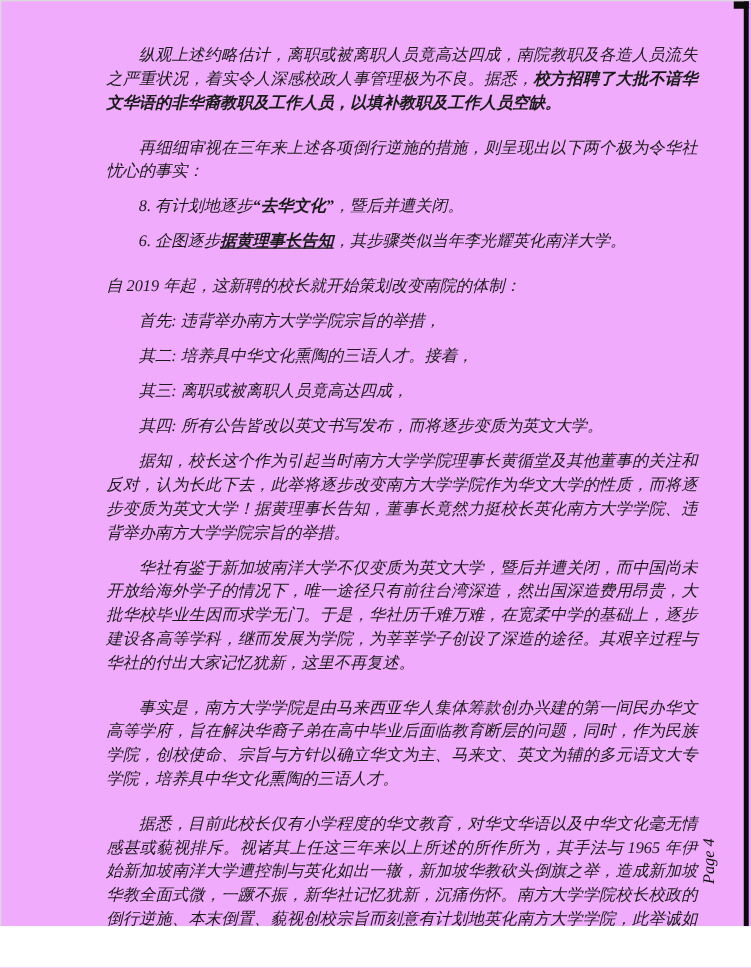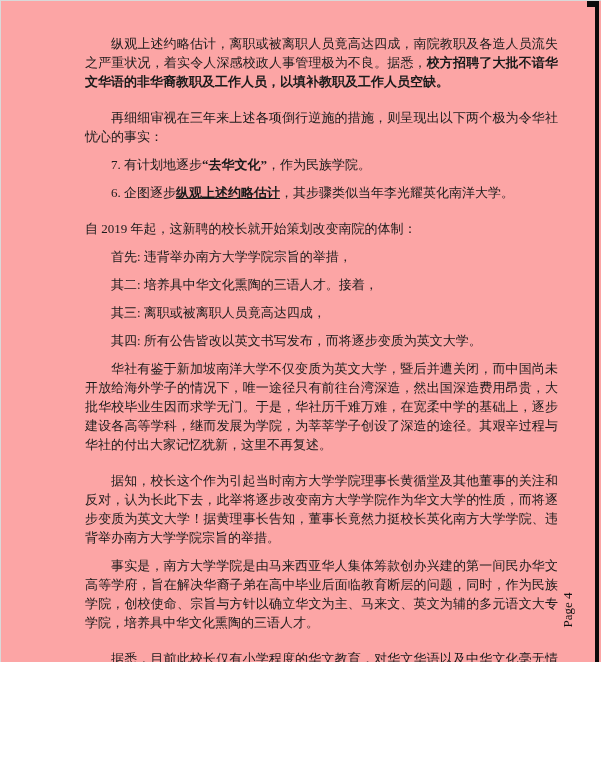--- a/index.html
+++ b/index.html
@@ -5,26 +5,27 @@
   * { box-sizing: border-box; }
   html, body {
     margin: 0;
     padding: 0;
     background: #ffffff;
     font-family: "Liberation Serif", "DejaVu Serif", serif;
   }
   .page {
     position: relative;
     width: 601px;
-    height: 662px;
-    background: #fca5a5;
+    height: 741px;
+    background: #f0abfc;
     color: #1b1b1b;
     overflow: hidden;
     border-left: 1px solid #d9d9d9;
     border-top: 1px solid #d9d9d9;
+    font-style: italic;
   }
   .content {
     position: absolute;
     left: 84px;
     top: 33px;
     width: 473px;
     font-size: 13px;
     line-height: 19px;
     text-align: justify;
   }
@@ -61,28 +62,28 @@
     background: #0b0b0b;
   }
 </style>
 </head>
 <body>
 
 <div class="page">
   <div class="content">
       <p class="para indent large-gap"><span class="">纵观上述约略估计，离职或被离职人员竟高达四成，南院教职及各造人员流失之严重状况，着实令人深感校政人事管理极为不良。据悉，</span><span class="run-bold ">校方招聘了大批不谙华文华语的非华裔教职及工作人员，以填补教职及工作人员空缺。</span></p>
       <p class="para indent"><span class="">再细细审视在三年来上述各项倒行逆施的措施，则呈现出以下两个极为令华社忧心的事实：</span></p>
-      <p class="para indent"><span class="">7. 有计划地逐步</span><span class="run-bold ">“去华文化”</span><span class="">，作为民族学院。</span></p>
-      <p class="para indent large-gap"><span class="">6. 企图逐步</span><span class="run-bold run-underline">纵观上述约略估计</span><span class="">，其步骤类似当年李光耀英化南洋大学。</span></p>
+      <p class="para indent"><span class="">8. 有计划地逐步</span><span class="run-bold ">“去华文化”</span><span class="">，暨后并遭关闭。</span></p>
+      <p class="para indent large-gap"><span class="">6. 企图逐步</span><span class="run-bold run-underline">据黄理事长告知</span><span class="">，其步骤类似当年李光耀英化南洋大学。</span></p>
       <p class="para no-indent"><span class="">自 2019 年起，这新聘的校长就开始策划改变南院的体制：</span></p>
       <p class="para indent"><span class="">首先: 违背举办南方大学学院宗旨的举措，</span></p>
       <p class="para indent"><span class="">其二: 培养具中华文化熏陶的三语人才。接着，</span></p>
       <p class="para indent"><span class="">其三: 离职或被离职人员竟高达四成，</span></p>
       <p class="para indent"><span class="">其四: 所有公告皆改以英文书写发布，而将逐步变质为英文大学。</span></p>
+      <p class="para indent"><span class="">据知，校长这个作为引起当时南方大学学院理事长黄循堂及其他董事的关注和反对，认为长此下去，此举将逐步改变南方大学学院作为华文大学的性质，而将逐步变质为英文大学！据黄理事长告知，董事长竟然力挺校长英化南方大学学院、违背举办南方大学学院宗旨的举措。</span></p>
       <p class="para indent large-gap"><span class="">华社有鉴于新加坡南洋大学不仅变质为英文大学，暨后并遭关闭，而中国尚未开放给海外学子的情况下，唯一途径只有前往台湾深造，然出国深造费用昂贵，大批华校毕业生因而求学无门。于是，华社历千难万难，在宽柔中学的基础上，逐步建设各高等学科，继而发展为学院，为莘莘学子创设了深造的途径。其艰辛过程与华社的付出大家记忆犹新，这里不再复述。</span></p>
-      <p class="para indent"><span class="">据知，校长这个作为引起当时南方大学学院理事长黄循堂及其他董事的关注和反对，认为长此下去，此举将逐步改变南方大学学院作为华文大学的性质，而将逐步变质为英文大学！据黄理事长告知，董事长竟然力挺校长英化南方大学学院、违背举办南方大学学院宗旨的举措。</span></p>
       <p class="para indent large-gap"><span class="">事实是，南方大学学院是由马来西亚华人集体筹款创办兴建的第一间民办华文高等学府，旨在解决华裔子弟在高中毕业后面临教育断层的问题，同时，作为民族学院，创校使命、宗旨与方针以确立华文为主、马来文、英文为辅的多元语文大专学院，培养具中华文化熏陶的三语人才。</span></p>
       <p class="para indent"><span class="">据悉，目前此校长仅有小学程度的华文教育，对华文华语以及中华文化毫无情感甚或藐视排斥。视诸其上任这三年来以上所述的所作所为，其手法与 1965 年伊始新加坡南洋大学遭控制与英化如出一辙，新加坡华教砍头倒旗之举，造成新加坡华教全面式微，一蹶不振，新华社记忆犹新，沉痛伤怀。南方大学学院校长校政的倒行逆施、本末倒置、藐视创校宗旨而刻意有计划地英化南方大学学院，此举诚如古人所云：“是可忍，孰不可忍！”</span></p>
     </div>
   <div class="page-label">Page 4</div>
   <div class="scan-strip"></div>
   <div class="scan-corner"></div>
 </div>
 
 </body></html>

